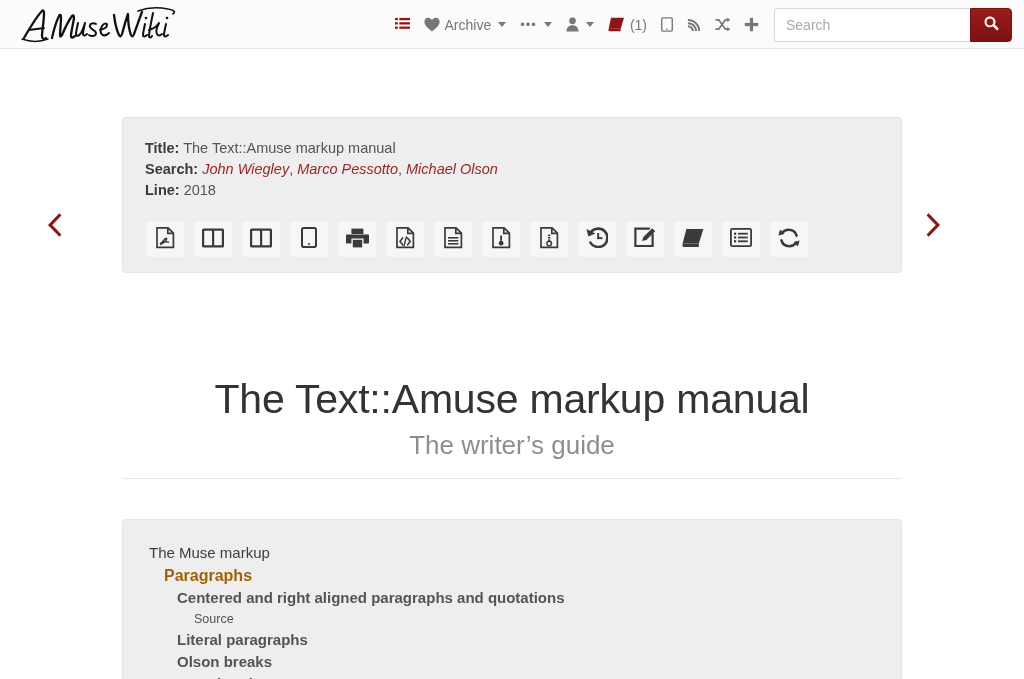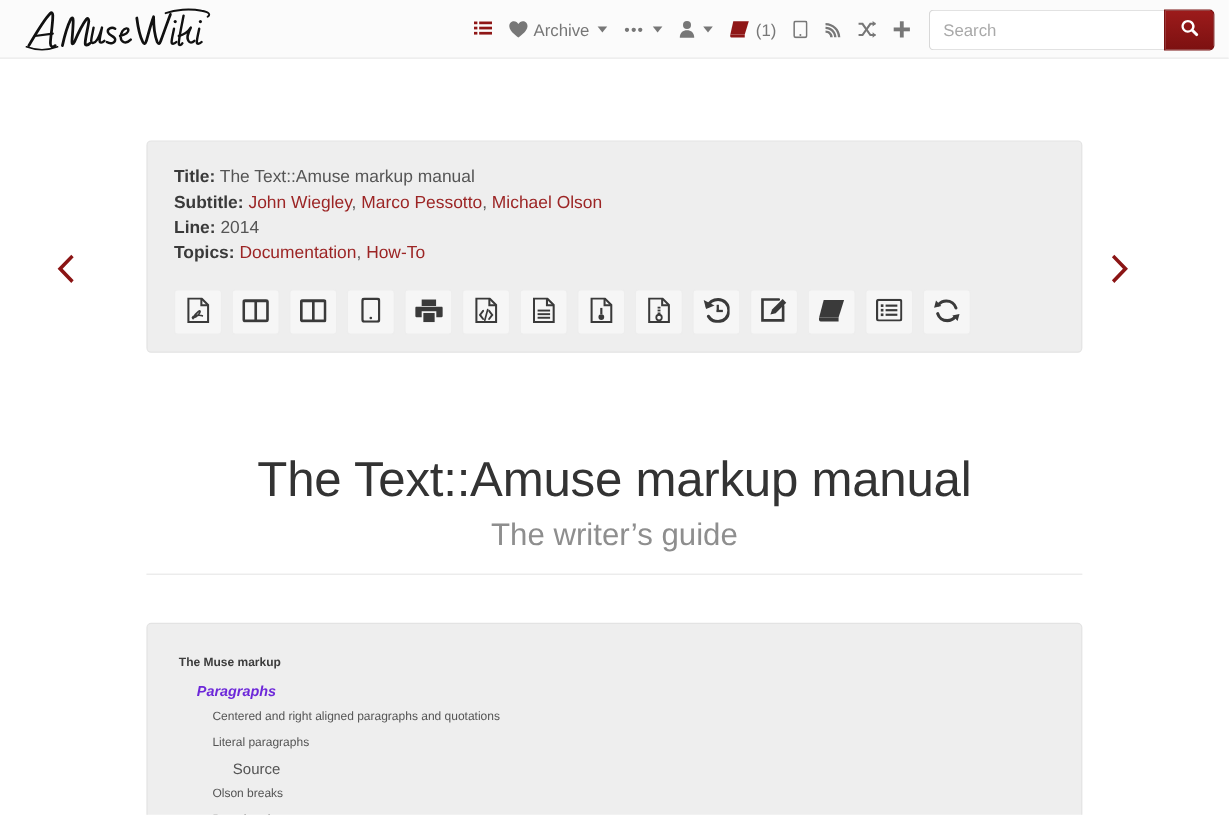--- a/index.html
+++ b/index.html
@@ -136,21 +136,21 @@
   .panel-meta { top: 68px; padding: 20px 22px 14px 22px; }
 
   .meta-line {
     font-size: 14.5px;
     color: #555555;
     line-height: 20px;
     margin: 0 0 0 0;
     padding: 0 0 1px 0;
   }
   .meta-label { font-weight: bold; color: #3a3a3a; }
-  .meta-link { color: #9c2525; text-decoration: none; cursor: pointer; }
+  .meta-link { color: #9c2525; text-decoration: none; cursor: pointer; font-style: italic; }
 
   
   .toolbar {
     display: flex;
     gap: 8px;
     margin-top: 19px;
     flex-wrap: nowrap;
   }
   .tool-btn {
     width: 40px; height: 38px;
@@ -195,23 +195,23 @@
     background: #e8e8e8;
   }
 
   
   .panel-toc { top: 470px; padding: 22px 22px 22px 24px; height: 209px; overflow: hidden; }
   .toc-item {
     color: #545454;
     line-height: 18px;
     white-space: nowrap;
   }
-  .toc-l1 { font-size: 10px; font-weight: bold; color: #3d3d3d; padding: 2px 0 3px 2px; }
-  .toc-l2 { font-size: 12px; font-weight: bold; color: #6d28d9; padding: 2px 0 2px 17px; font-style: italic; }
-  .toc-l3 { font-size: 10px; font-weight: normal; padding: 2px 0 2px 30px; }
+  .toc-l1 { font-size: 15px; font-weight: normal; color: #3d3d3d; padding: 2px 0 3px 2px; }
+  .toc-l2 { font-size: 16px; font-weight: bold; color: #a16207; padding: 2px 0 2px 17px; }
+  .toc-l3 { font-size: 15px; font-weight: bold; padding: 2px 0 2px 30px; }
   .toc-l4 { font-size: 12.5px; font-weight: normal; padding: 1px 0 1px 47px; }
   .toc-link { color: inherit; text-decoration: none; cursor: pointer; }
 </style>
 </head>
 <body>
 
 <div class="navbar">
 
   <a class="brand" href="#">
     <span>
@@ -366,37 +366,32 @@
 
   <div class="panel panel-meta">
 
     <div class="meta-line">
       <span class="meta-label">Title:</span>
       <span>The Text::Amuse markup manual</span>
     </div>
 
 
     <div class="meta-line">
-      <span class="meta-label">Subtitle:</span>
+      <span class="meta-label">Search:</span>
       <a class="meta-link" href="#">John Wiegley</a><span>,</span>
       <a class="meta-link" href="#">Marco Pessotto</a><span>,</span>
       <a class="meta-link" href="#">Michael Olson</a>
     </div>
 
     <div class="meta-line">
       <span class="meta-label">Line:</span>
-      <span>2014</span>
+      <span>2018</span>
     </div>
 
 
-    <div class="meta-line">
-      <span class="meta-label">Topics:</span>
-      <a class="meta-link" href="#">Documentation</a><span>,</span>
-      <a class="meta-link" href="#">How-To</a>
-    </div>
 
     <div class="toolbar">
 
       <button class="tool-btn">
         <span>
           <svg width="20" height="22" viewBox="0 0 20 22">
               <path d="M2 0.8 L13 0.8 L18.4 6.2 L18.4 20.4 L2 20.4 Z" fill="none" stroke="#3a3a3a" stroke-width="1.7"></path>
               <path d="M12.8 1.2 L12.8 6.4 L18 6.4" fill="none" stroke="#3a3a3a" stroke-width="1.7"></path>
               <path d="M5.8 17.5 C7 15 9 12.5 10.6 11.4 C11.4 10.8 12 11.2 11.6 12.2 C11 13.8 8.6 16 6.4 16.8 C5.4 17.2 5 16.6 5.8 16 C7.6 14.8 11.4 14.2 13.6 15.2" fill="none" stroke="#3a3a3a" stroke-width="1.4" stroke-linecap="round"></path>
             </svg>
@@ -546,20 +541,20 @@
   </div>
 
   <h1 class="doc-title">The Text::Amuse markup manual</h1>
   <h2 class="doc-subtitle">The writer’s guide</h2>
   <div class="divider"></div>
 
   <div class="panel panel-toc">
     <div class="toc-item toc-l1"><a class="toc-link" href="#">The Muse markup</a></div>
     <div class="toc-item toc-l2"><a class="toc-link" href="#">Paragraphs</a></div>
     <div class="toc-item toc-l3"><a class="toc-link" href="#">Centered and right aligned paragraphs and quotations</a></div>
+    <div class="toc-item toc-l4"><a class="toc-link" href="#">Source</a></div>
     <div class="toc-item toc-l3"><a class="toc-link" href="#">Literal paragraphs</a></div>
-    <div class="toc-item toc-l4"><a class="toc-link" href="#">Source</a></div>
     <div class="toc-item toc-l3"><a class="toc-link" href="#">Olson breaks</a></div>
     <div class="toc-item toc-l3"><a class="toc-link" href="#">Page breaks</a></div>
 
   </div>
 
 </div>
 
 </body></html>

